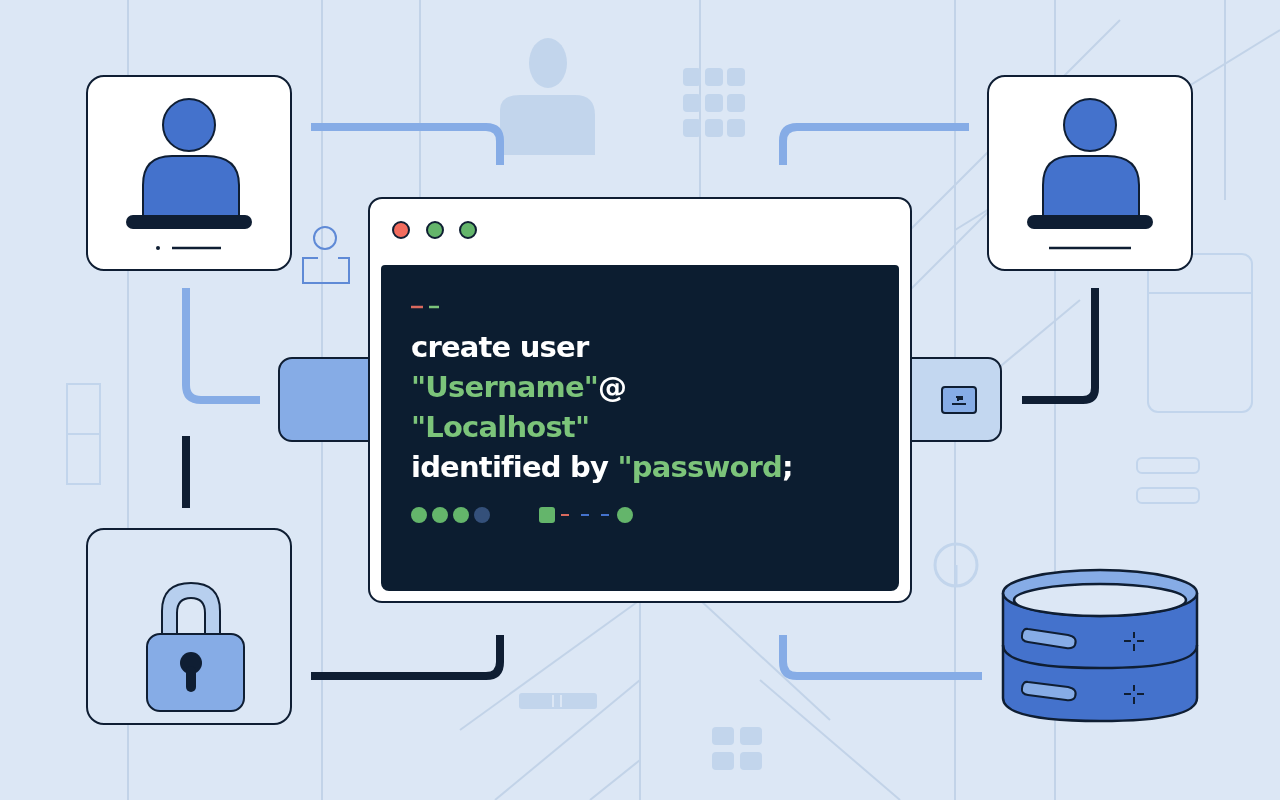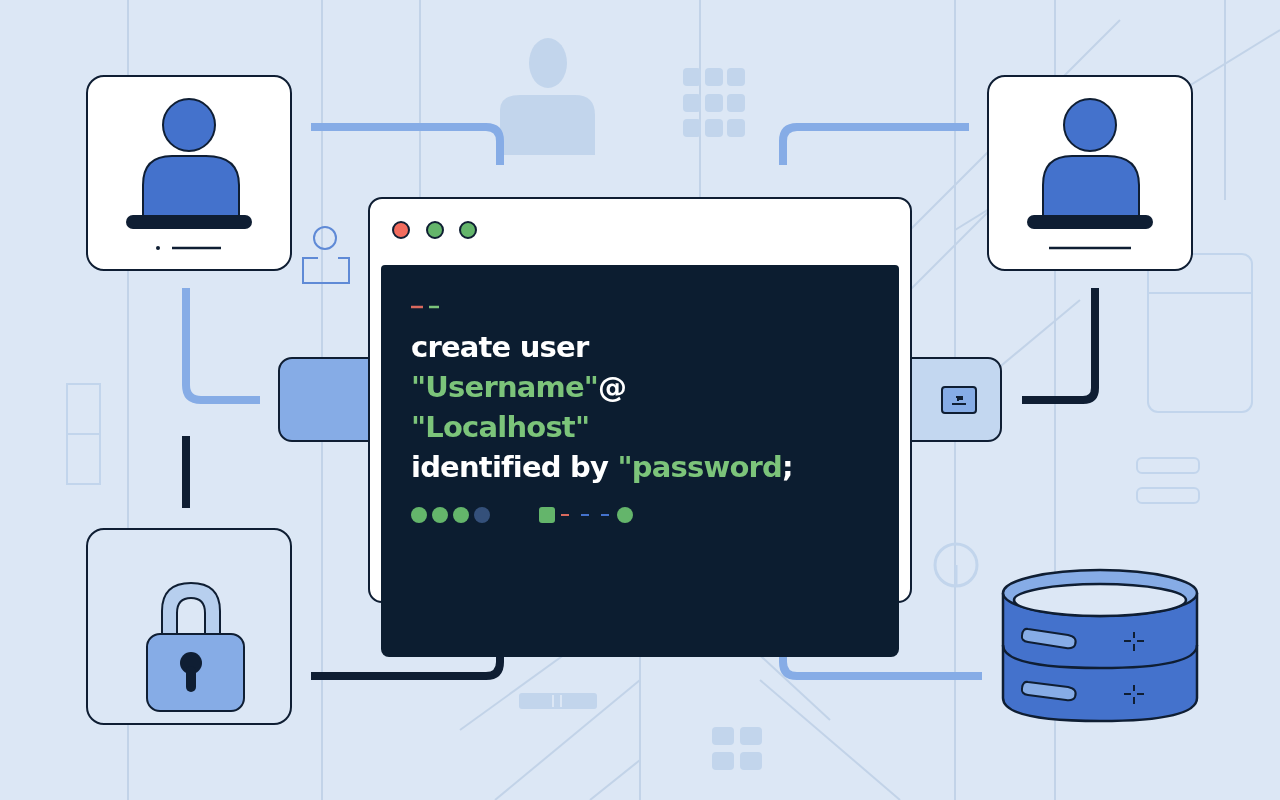--- a/index.html
+++ b/index.html
@@ -13,21 +13,21 @@
     .card {
       position: absolute; background: #ffffff; border: 2.5px solid #0f1e33;
       border-radius: 18px; box-sizing: border-box;
     }
     .terminal {
       position: absolute; left: 368px; top: 197px; width: 544px; height: 406px;
       background: #ffffff; border: 2.5px solid #0f1e33; border-radius: 14px; box-sizing: border-box;
     }
     .dot { position: absolute; width: 18px; height: 18px; border-radius: 50%; border: 2px solid #0f1e33; box-sizing: border-box; top: 22px; }
     .screen {
-      position: absolute; left: 11px; top: 66px; width: 518px; height: 392px;
+      position: absolute; left: 11px; top: 66px; width: 518px; height: 326px;
       background: #0c1d30; border-radius: 4px 4px 8px 8px;
     }
     .code {
       position: absolute; left: 30px; top: 62px;
       font-family: "DejaVu Sans", sans-serif; font-weight: bold;
       font-size: 29px; line-height: 40px; letter-spacing: -0.8px;
       white-space: nowrap;
     }
     .code .w { color: #ffffff; }
     .code .g { color: #7cc47a; }

